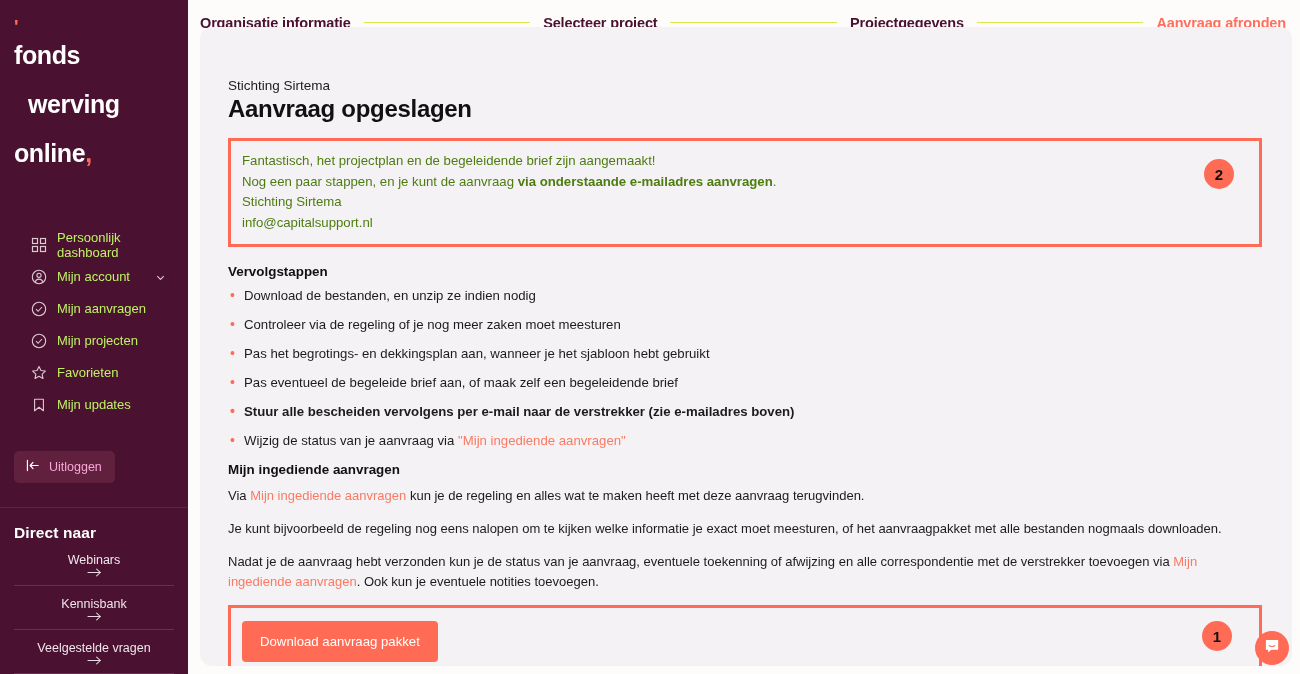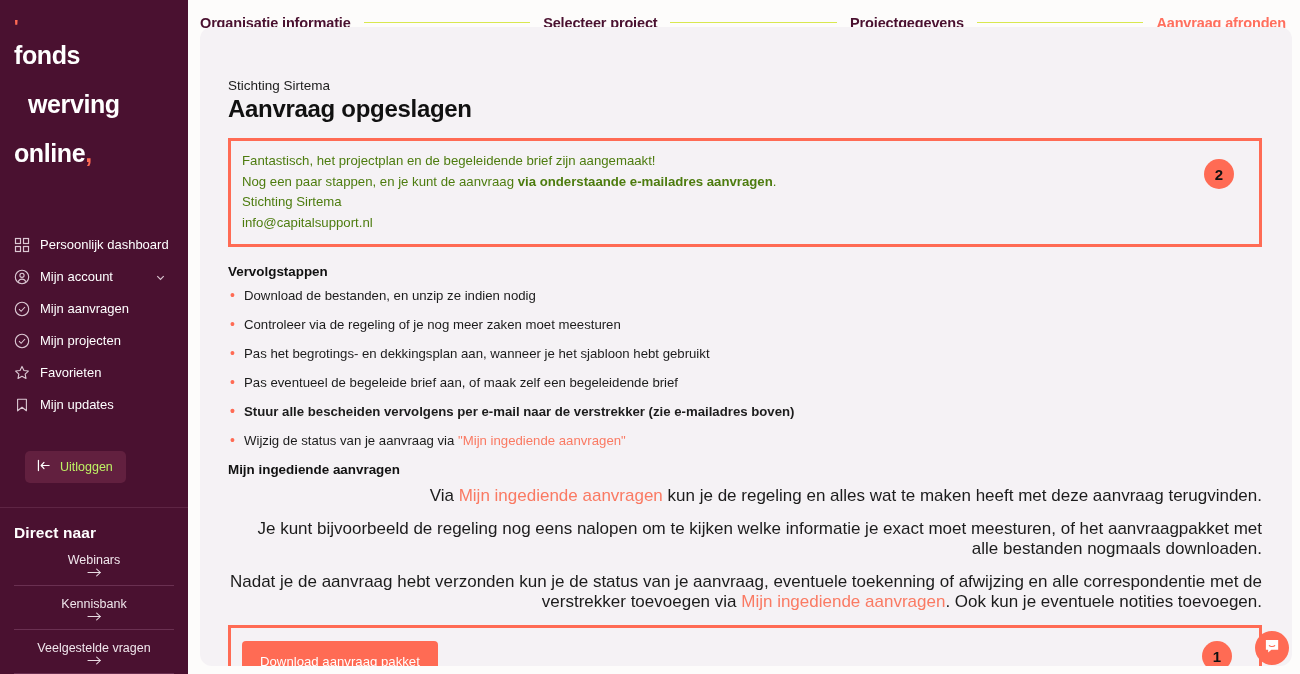--- a/index.html
+++ b/index.html
@@ -32,34 +32,34 @@
     position: absolute; left: 14px; top: 17px;
     color: #ff6b54; font-size: 19px; font-weight: bold; line-height: 1;
   }
   .logo-line2 { padding-left: 14px; }
   .logo-comma { color: #ff6b54; }
 
   .nav { margin-top: 39px; }
   .nav-item {
     display: flex; align-items: center; gap: 10px;
     padding: 7px 14px 7px 14px; height: 32px;
-    font-size: 13px; color: #ffffff; cursor: pointer;
+    font-size: 13px; color: #bef264; cursor: pointer;
     position: relative;
+    margin-left: 17px;
   }
   .nav-icon { width: 16px; height: 16px; flex: 0 0 16px; display:block; opacity: .92; }
   .nav-chev { position: absolute; right: 22px; width: 11px; height: 11px; opacity: .9; }
 
   .logout-wrap { margin-top: auto; padding: 0 0 0 14px; }
   .logout-btn {
     display: inline-flex; align-items: center; gap: 8px;
     background: #62203f; border: none; border-radius: 5px;
-    color: #bef264; font-size: 12.5px;
+    color: #f9a8d4; font-size: 12.5px;
     padding: 8px 13px 8px 11px; cursor: pointer;
     font-family: "Liberation Sans", sans-serif;
-    margin-left: 11px;
   }
   .direct-section {
     margin-top: 24px; border-top: 1px solid #5e2544;
     padding: 16px 14px 0 14px;
   }
   .direct-title { font-size: 15.5px; font-weight: bold; color: #ffffff; letter-spacing: .1px; }
   .direct-link {
     display: flex; align-items: center; justify-content: space-between;
     font-size: 12.5px; color: #f0e6ec; cursor: pointer;
     padding: 11px 1px 7px 1px; border-bottom: 1px solid #6a3051; flex-direction: column;
@@ -112,21 +112,21 @@
     position: relative; padding-left: 16px;
     font-size: 13.2px; color: #1c1c1c; line-height: 16px;
     margin-bottom: 13px;
   }
   ul.steps-list li::before {
     content: "•"; position: absolute; left: 2px; top: -1px;
     color: #ff6b54; font-size: 14px;
   }
   ul.steps-list li.bold { font-weight: bold; }
 
-  .para { font-size: 17px; color: #1c1c1c; line-height: 20px; margin-bottom: 13px; text-align: right; }
+  .para { font-size: 13px; color: #1c1c1c; line-height: 20px; margin-bottom: 13px; }
   .lnk { color: #fa7a63; }
 
   .dl-box {
     position: relative; border: 3px solid #ff6b54;
     margin-top: 4px; padding: 13px 14px 13px 11px;
     display: flex; align-items: center; gap: 18px;
   }
   .dl-btn {
     background: #ff6b54; border: none; color: #ffffff;
     font-size: 13.2px; padding: 13px 18px; border-radius: 4px;

